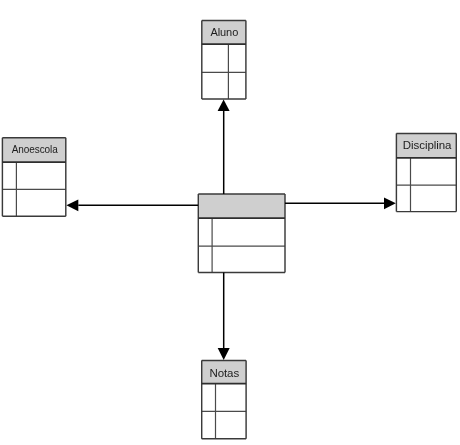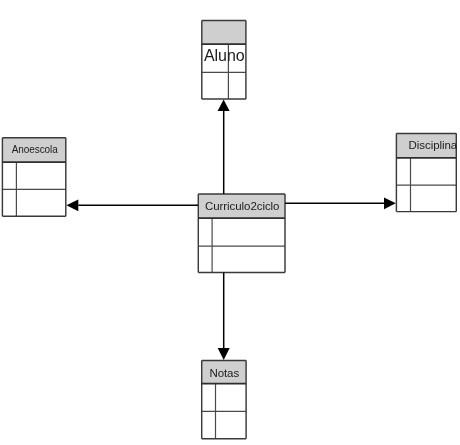--- a/index.html
+++ b/index.html
@@ -109,18 +109,17 @@
       </g>
       <g>
         <line x1="285" y1="203.3" x2="384" y2="203.3" stroke="#000000" stroke-width="1.5" stroke-linecap="butt"></line>
         <polygon points="395.8,203.3 384,197.4 384,209.20000000000002" fill="#000000"></polygon>
       </g>
       <g>
         <line x1="223.7" y1="272.5" x2="223.7" y2="348" stroke="#000000" stroke-width="1.5" stroke-linecap="butt"></line>
         <polygon points="223.7,360 217.7,347.9 229.7,347.9" fill="#000000"></polygon>
       </g>
     </svg>
-<div class="uml-name" style="left: 202.3px; width: 44.1px; top: 20.6px; height: 23.8px; line-height: 23.8px; font-size: 16px; color: rgb(28, 28, 28); margin-top: 23px;">Aluno</div>
+<div class="uml-name" style="left: 202.3px; width: 44.1px; top: 20.6px; height: 23.8px; line-height: 23.8px; font-size: 11px; color: rgb(28, 28, 28);">Aluno</div>
     <div class="uml-name" style="left: 3px; width: 63.4px; top: 138.35px; height: 24.35px; line-height: 24.35px; font-size: 10px; color: rgb(28, 28, 28);">Anoescola</div>
-    <div class="uml-name" style="left: 198.9px; width: 86.7px; top: 193.8px; height: 24.2px; line-height: 24.2px; font-size: 11.5px; color: rgb(28, 28, 28);">Curriculo2ciclo</div>
-    <div class="uml-name" style="left: 397.2px; width: 59.9px; top: 132.9px; height: 23px; line-height: 24.4px; font-size: 11.5px; color: rgb(28, 28, 28); text-align: right;">Disciplina</div>
+    <div class="uml-name" style="left: 397.2px; width: 59.9px; top: 132.9px; height: 23px; line-height: 24.4px; font-size: 11.5px; color: rgb(28, 28, 28);">Disciplina</div>
     <div class="uml-name" style="left: 202.1px; width: 44.4px; top: 361.7px; height: 17px; line-height: 23.2px; font-size: 11.5px; color: rgb(28, 28, 28);">Notas</div>
   </div>
 
 </body></html>

